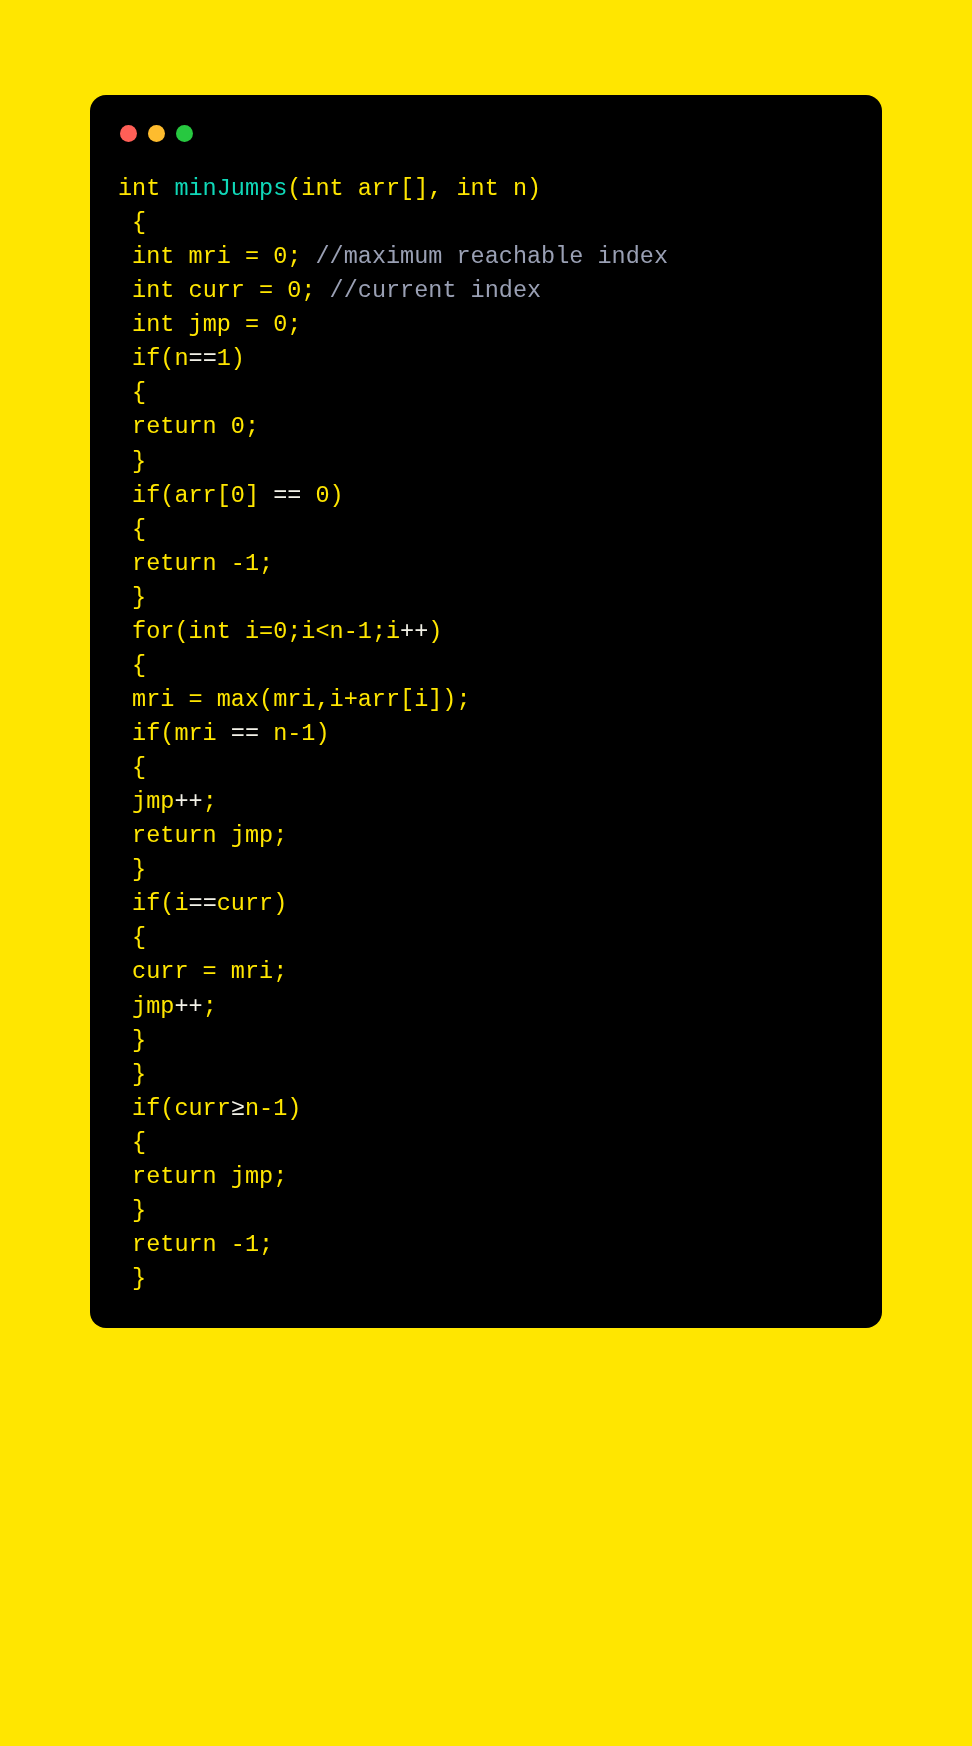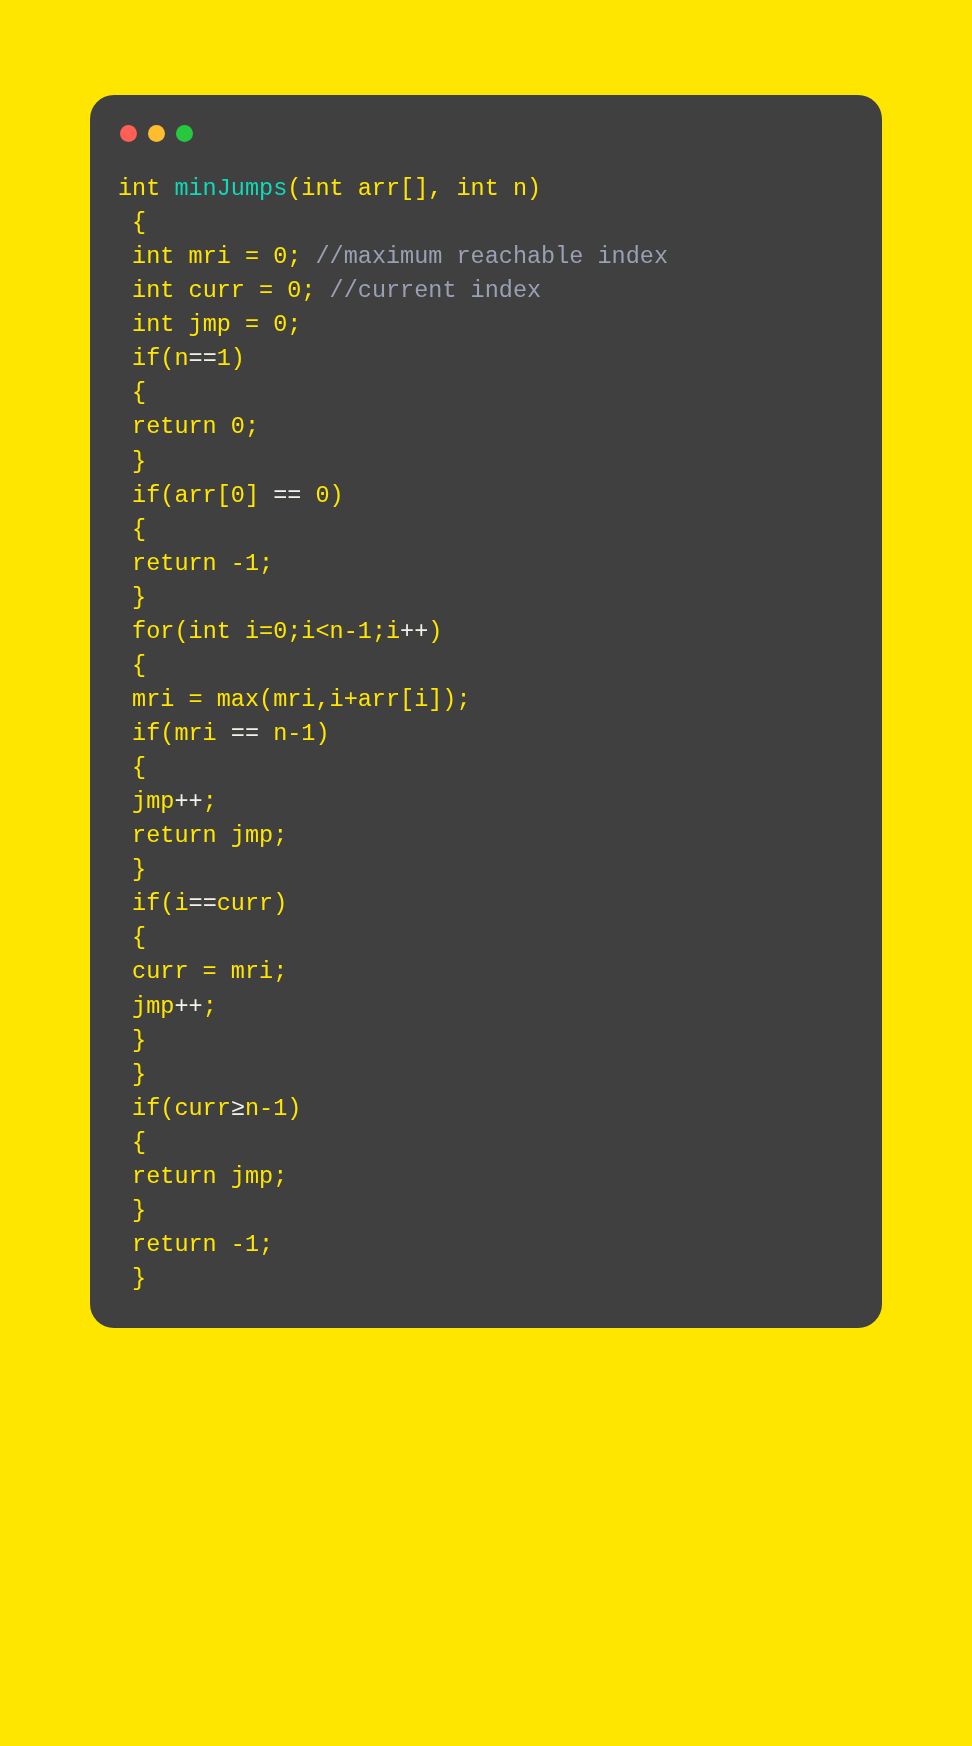--- a/index.html
+++ b/index.html
@@ -8,22 +8,22 @@
     display: flex;
     justify-content: center;
     align-items: flex-start;
     padding: 95px 90px;
     font-family: ui-monospace, "SF Mono", Menlo, Consolas, "Liberation Mono", monospace;
     min-height: 1746px;
     width: 972px;
     margin: 0 auto;
   }
   .window {
-    background: #404040;
-    border-radius: 24px;
+    background: #000000;
+    border-radius: 16px;
     width: 100%;
     padding: 24px 20px 32px 28px;
   }
   .traffic {
     display: flex;
     gap: 11px;
     margin-bottom: 30px;
     margin-left: 2px;
     margin-top: 6px;
   }

